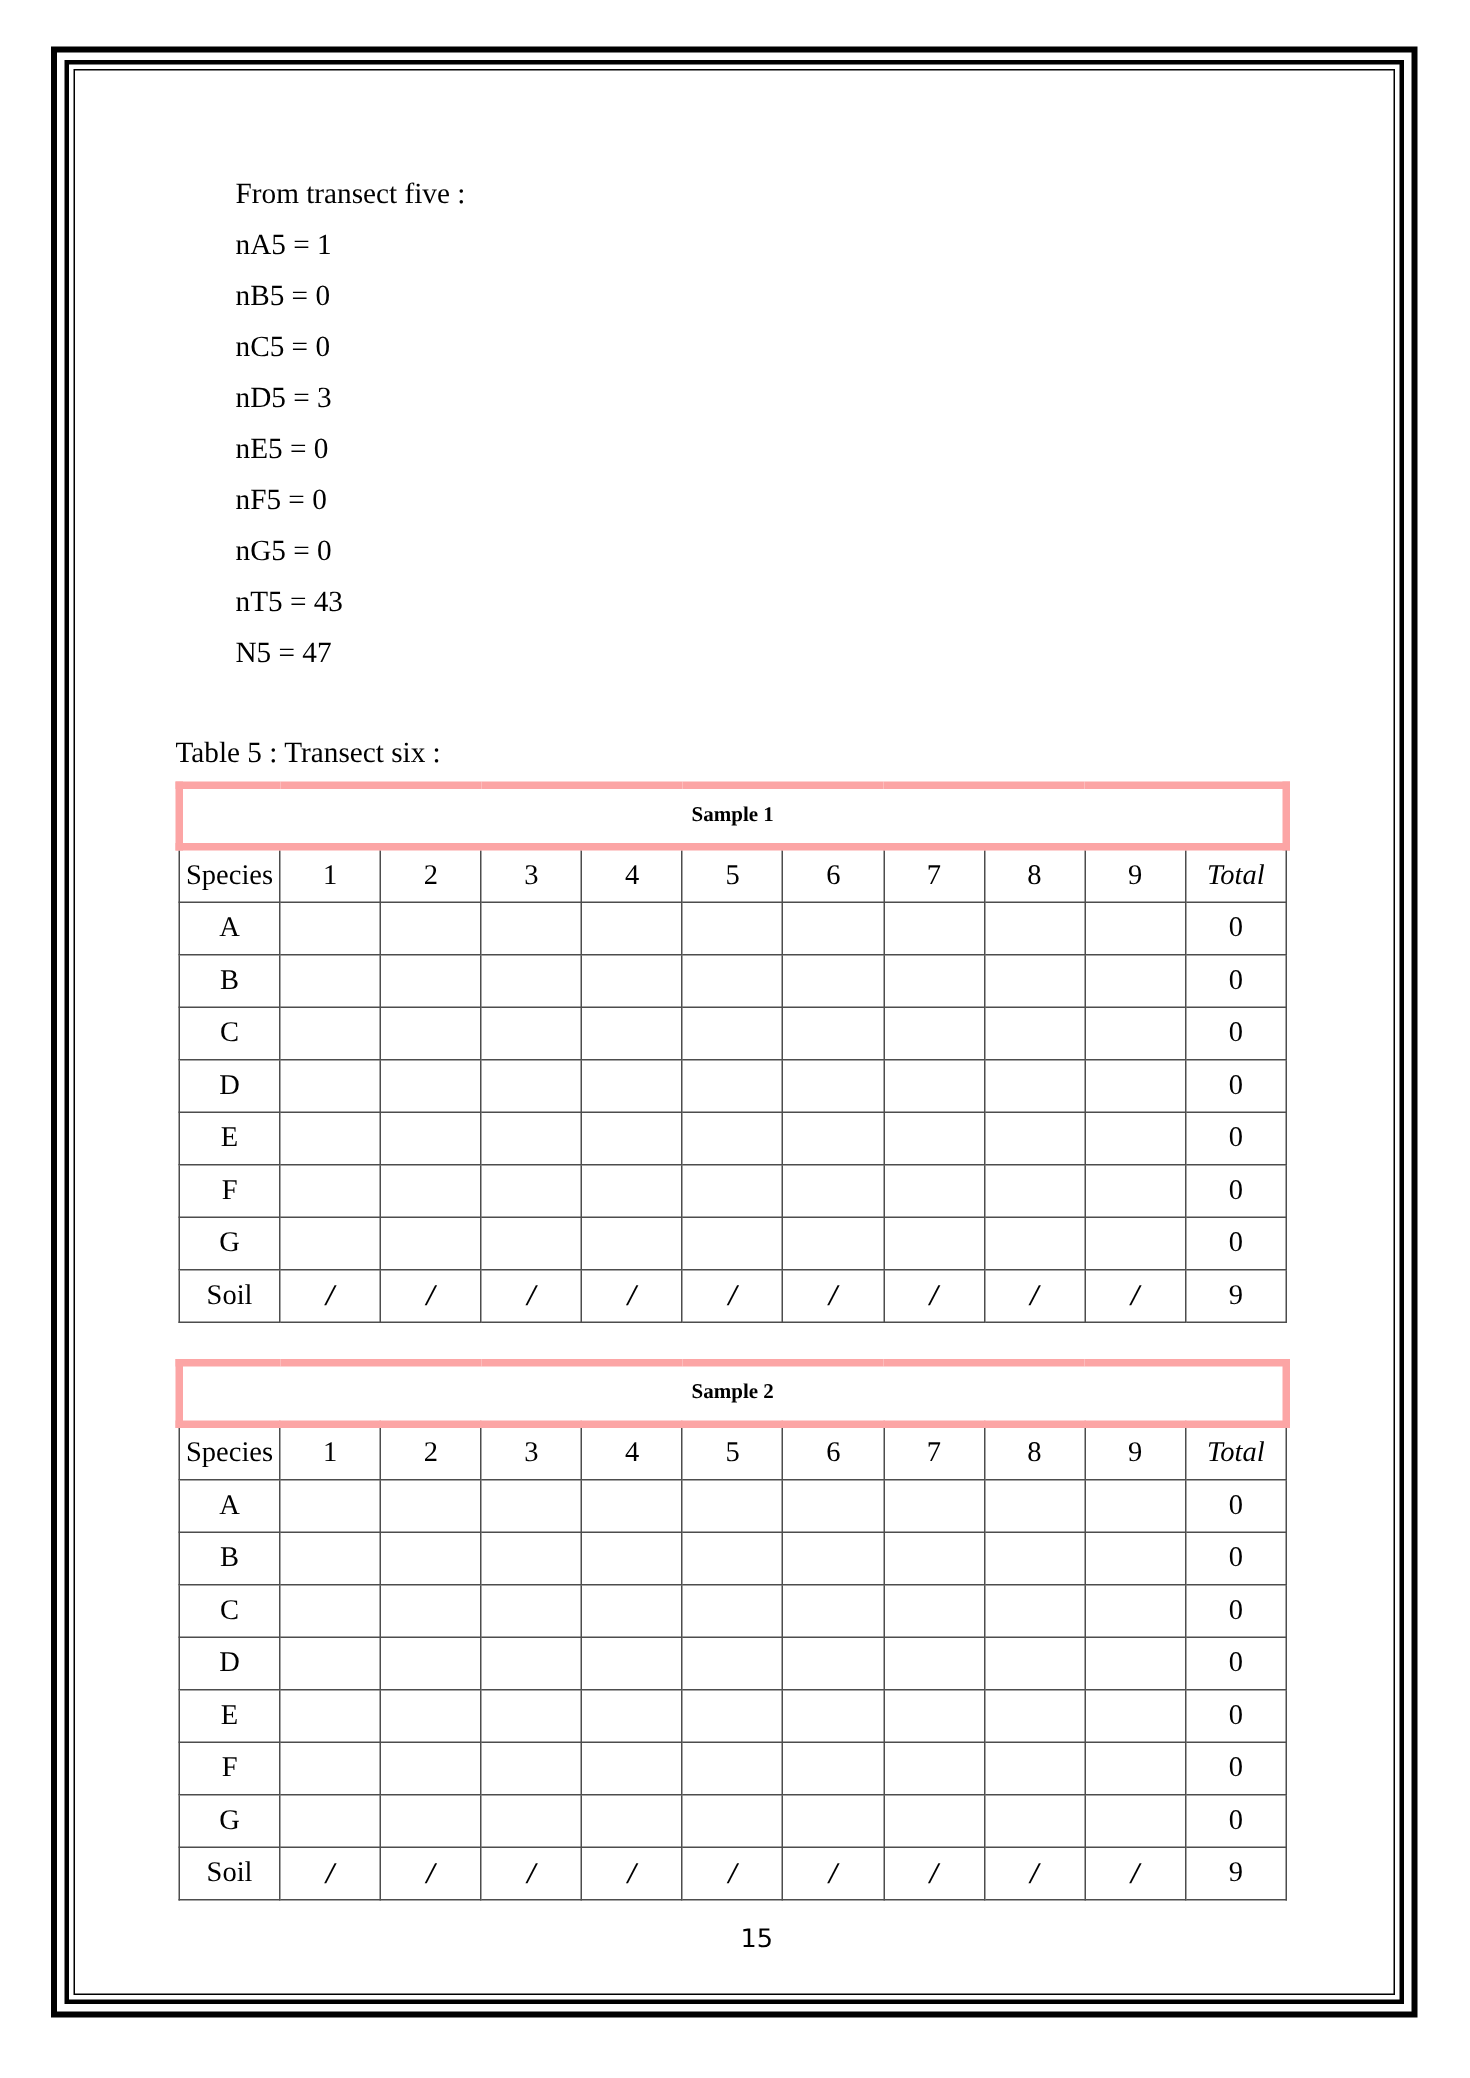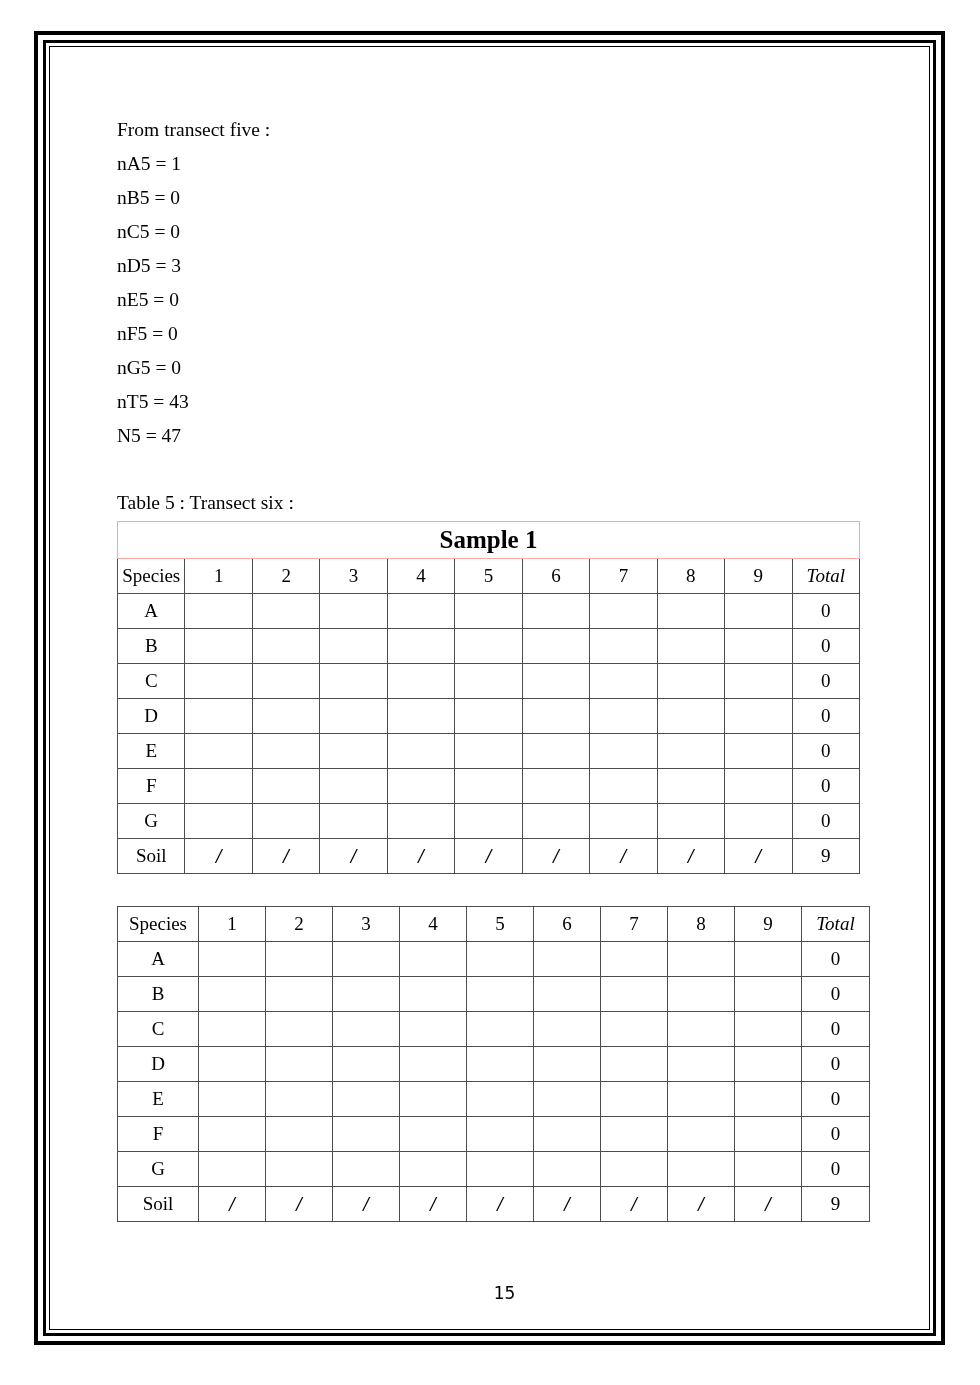--- a/index.html
+++ b/index.html
@@ -50,20 +50,21 @@
     position: absolute;
     left: 117px;
     top: 0;
     width: 744px;
   }
 
   .text-line {
     font-size: 19.5px;
     line-height: 34px;
     white-space: pre;
+    margin-left: 40px;
   }
 
   #intro-block {
     position: absolute;
     top: 113px;
     left: 0;
   }
 
   #table-caption {
     position: absolute;
@@ -91,23 +92,23 @@
     border: 1px solid #4d4d4d;
     padding: 0;
     text-align: center;
     vertical-align: middle;
     height: 34px;
     font-weight: normal;
     font-size: 19px;
   }
   .sample-table .title-cell {
     font-weight: bold;
-    font-size: 25px;
+    font-size: 14px;
     height: 36px;
-    border: 1px solid #fca5a5;
+    border: 5px solid #fca5a5;
   }
   .sample-table .species-head,
   .sample-table .row-head {
     width: 80px;
   }
   .sample-table .col-num { width: 66px; }
   .sample-table .col-total { width: 67px; font-style: italic; }
 
   .sample-table .soil-mark {
     font-weight: bold;
@@ -273,20 +274,23 @@
         <td class="soil-mark">/</td>
         <td class="soil-mark">/</td>
         <td>9</td>
       </tr>
     </tbody>
   </table>
 
   <table class="sample-table" id="sample-table-2">
     <tbody>
       <tr>
+        <td class="title-cell" colspan="11">Sample 2</td>
+      </tr>
+      <tr>
         <td class="species-head">Species</td>
         <td class="col-num">1</td>
         <td class="col-num">2</td>
         <td class="col-num">3</td>
         <td class="col-num">4</td>
         <td class="col-num">5</td>
         <td class="col-num">6</td>
         <td class="col-num">7</td>
         <td class="col-num">8</td>
         <td class="col-num">9</td>

